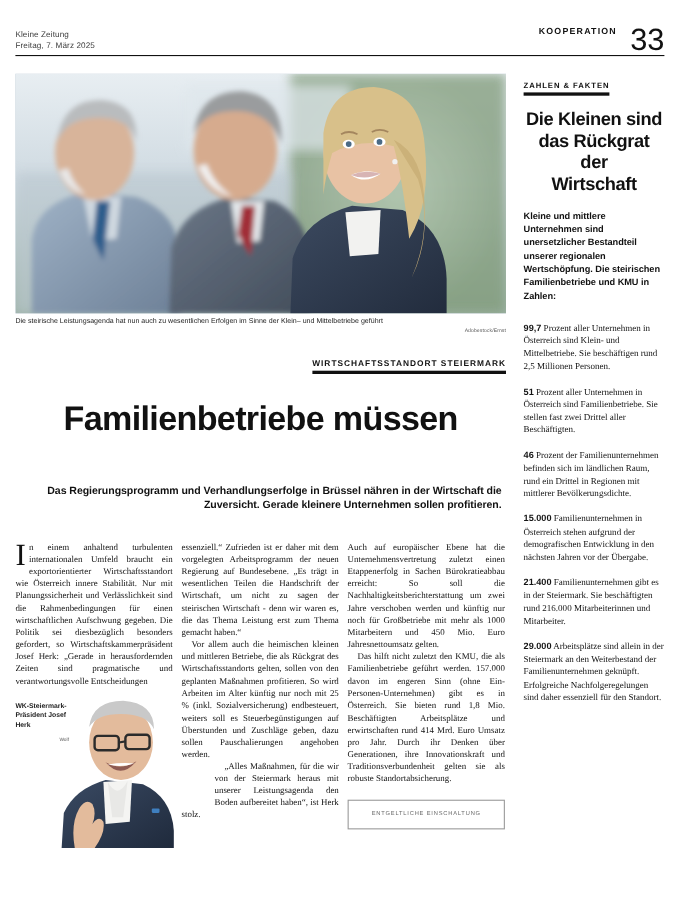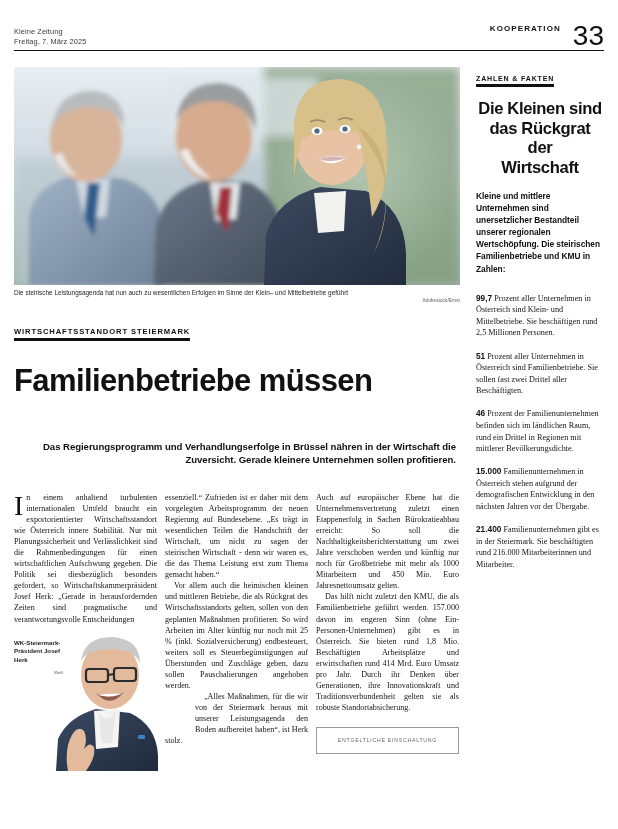--- a/index.html
+++ b/index.html
@@ -99,37 +99,37 @@
     color: #5a5a5a;
     letter-spacing: 0.1px;
   }
 
   
   .kicker-wrap {
     position: absolute;
     left: 14px;
     top: 320px;
     width: 446px;
-    text-align: left;
+    text-align: right;
   }
   .kicker-label {
     display: inline-block;
     font-size: 7.6px;
     font-weight: bold;
     letter-spacing: 0.9px;
     color: #111;
     padding-bottom: 2px;
     border-bottom: 3px solid #111;
   }
   .headline {
     position: absolute;
     left: 14px;
     top: 342px;
     width: 446px;
-    text-align: left;
+    text-align: center;
     font-size: 31px;
     line-height: 35px;
     font-weight: bold;
     letter-spacing: -0.6px;
     color: #111;
   }
   .standfirst {
     position: absolute;
     left: 18px;
     top: 440px;
@@ -444,20 +444,21 @@
     </div>
     <div class="rail-title">
       <span>Die Kleinen sind</span><br>
       <span>das Rückgrat der</span><br>
       <span>Wirtschaft</span>
     </div>
     <div class="rail-intro">Kleine und mittlere Unternehmen sind unersetzlicher Bestandteil unserer regionalen Wertschöpfung. Die steirischen Familienbetriebe und KMU in Zahlen:</div>
 
     <div>
       <div class="fact"><span class="num">99,7</span><span> Prozent aller Unternehmen in Österreich sind Klein- und Mittelbetriebe. Sie beschäftigen rund 2,5 Millionen Personen.</span></div>
-      <div class="fact"><span class="num">51</span><span> Prozent aller Unternehmen in Österreich sind Familienbetriebe. Sie sollen fast zwei Drittel aller Beschäftigten.</span></div>
+      <div class="fact"><span class="num">51</span><span> Prozent aller Unternehmen in Österreich sind Familienbetriebe. Sie stellen fast zwei Drittel aller Beschäftigten.</span></div>
       <div class="fact"><span class="num">46</span><span> Prozent der Familienunternehmen befinden sich im ländlichen Raum, rund ein Drittel in Regionen mit mittlerer Bevölkerungsdichte.</span></div>
       <div class="fact"><span class="num">15.000</span><span> Familienunternehmen in Österreich stehen aufgrund der demografischen Entwicklung in den nächsten Jahren vor der Übergabe.</span></div>
       <div class="fact"><span class="num">21.400</span><span> Familienunternehmen gibt es in der Steiermark. Sie beschäftigten rund 216.000 Mitarbeiterinnen und Mitarbeiter.</span></div>
+      <div class="fact"><span class="num">29.000</span><span> Arbeitsplätze sind allein in der Steiermark an den Weiterbestand der Familienunternehmen geknüpft. Erfolgreiche Nachfolgeregelungen sind daher essenziell für den Standort.</span></div>
     </div>
   </aside>
 
 </div>
 
 </body></html>

